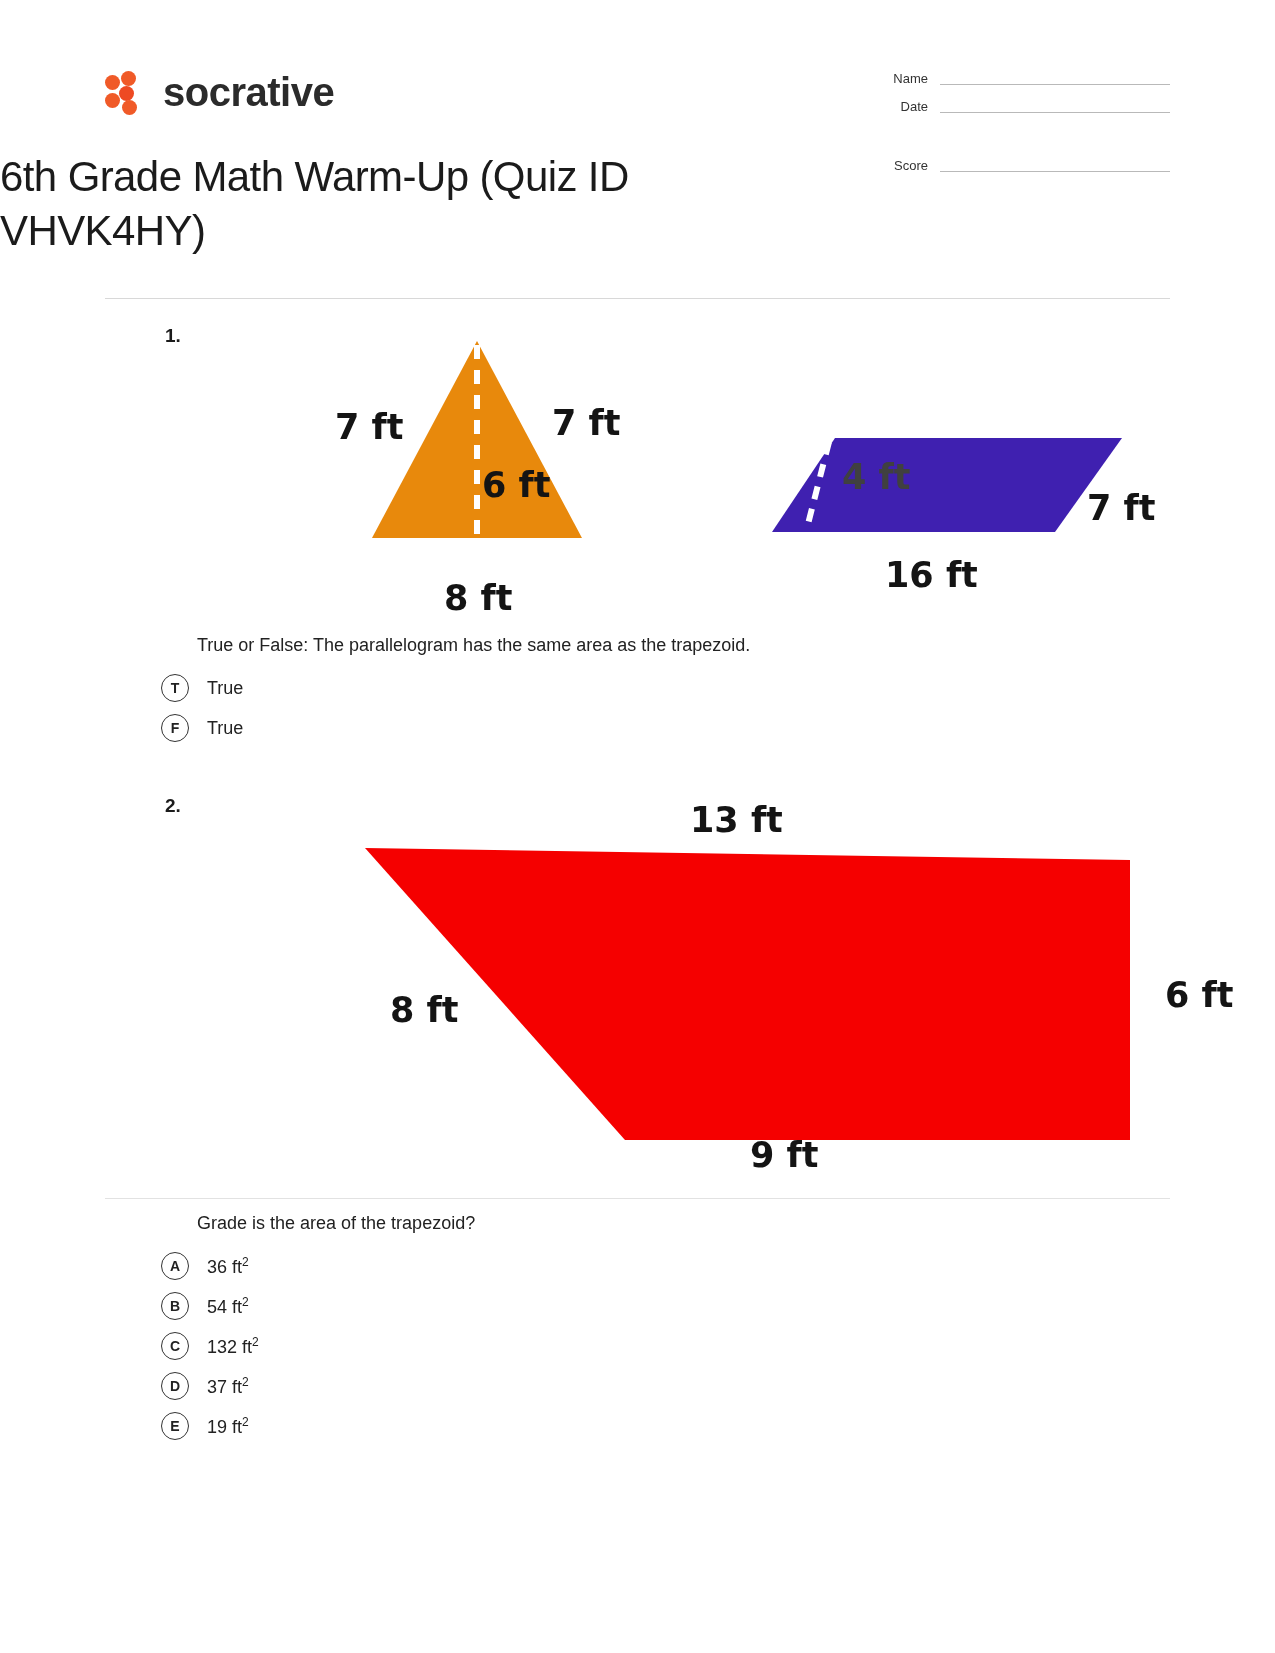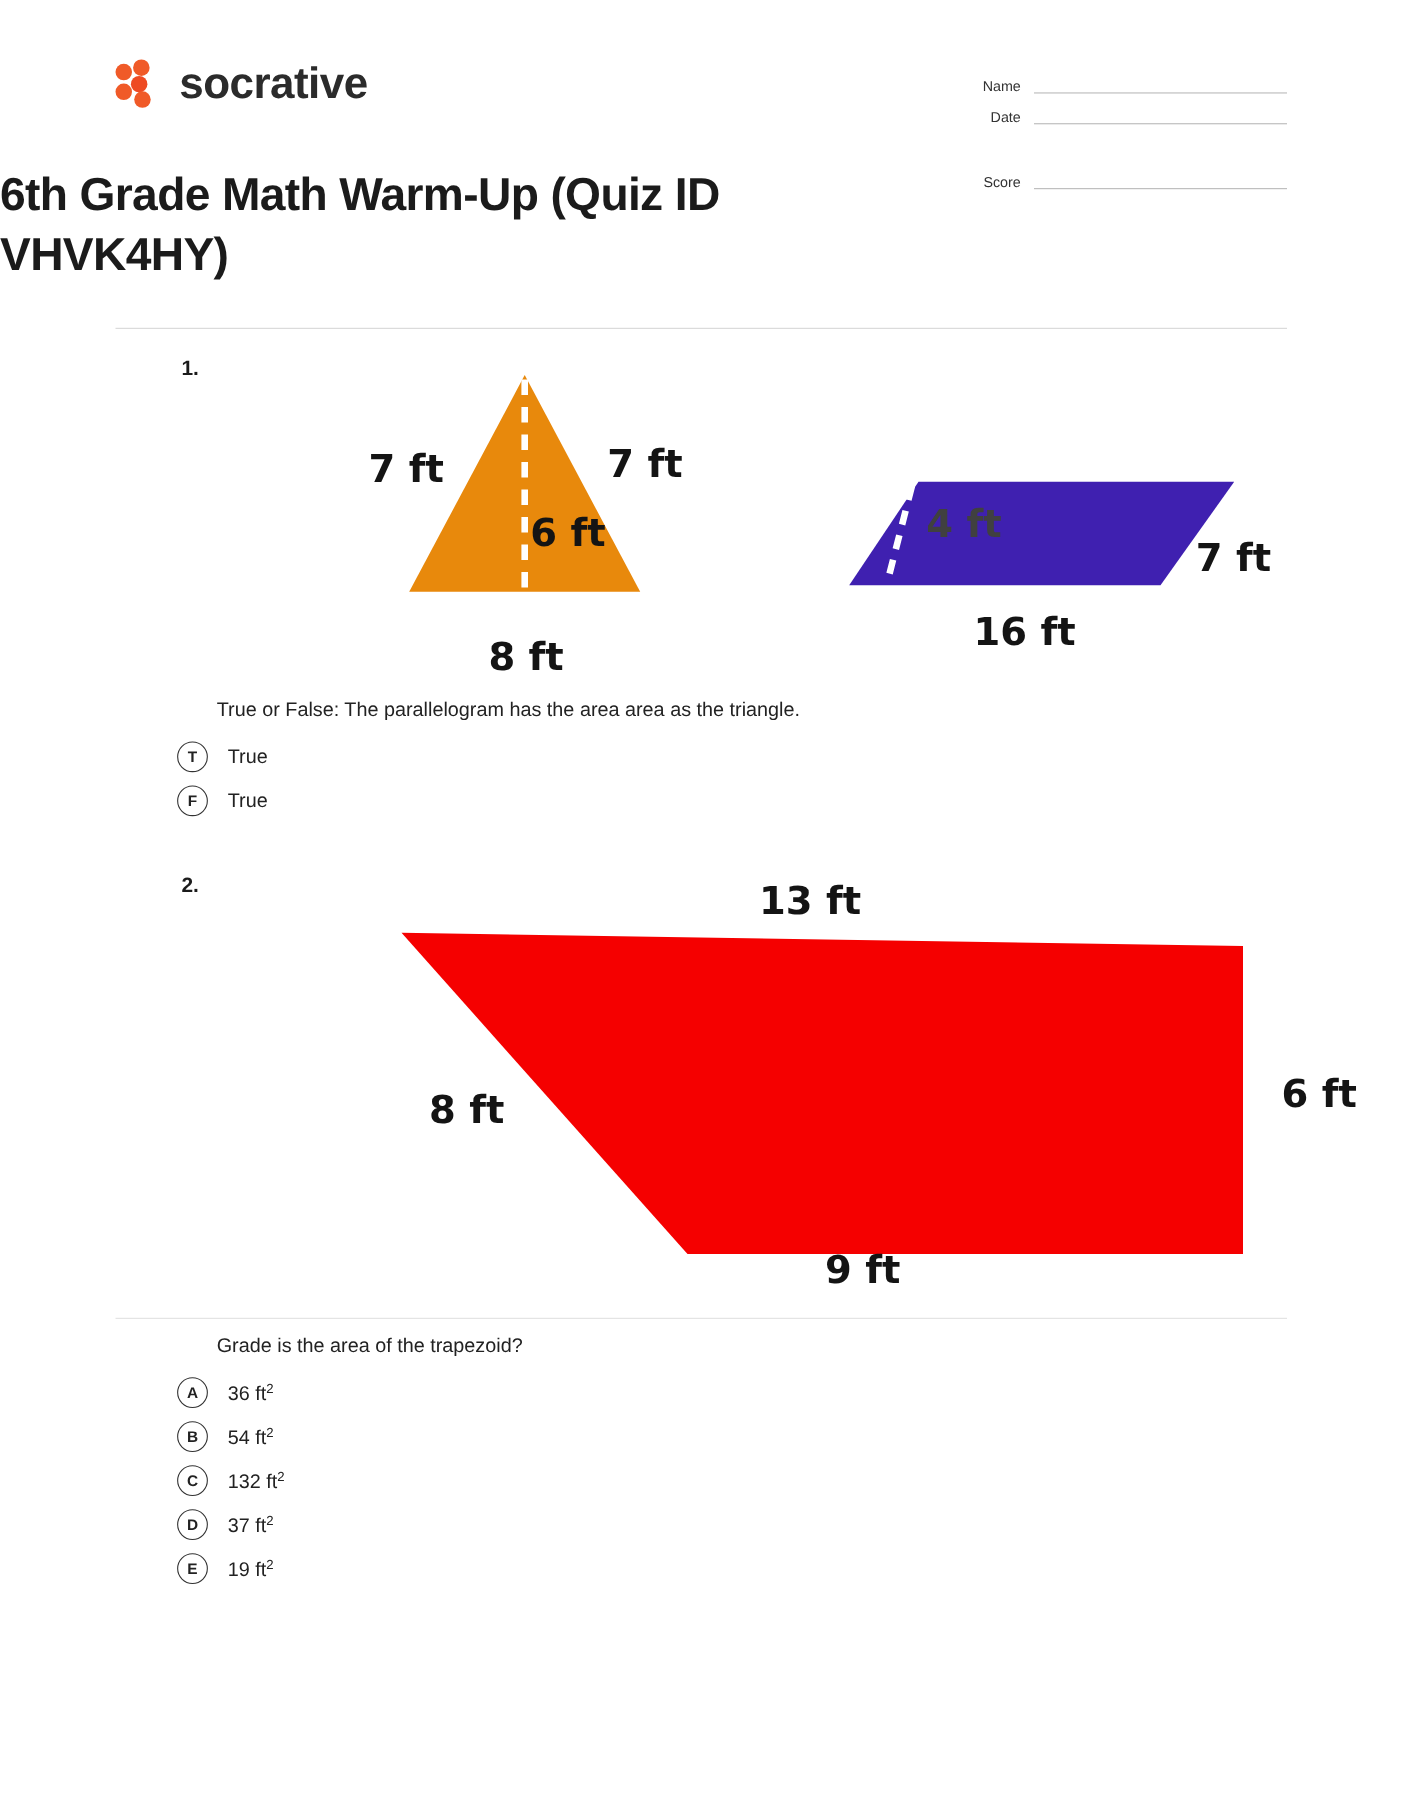--- a/index.html
+++ b/index.html
@@ -24,23 +24,23 @@
   }
 
   
   .header {
     position: relative;
     height: 150px;
   }
   .logo-wrap {
     position: absolute;
     left: 0;
-    top: 54px;
+    top: 70px;
     display: flex;
-    align-items: flex-start;
+    align-items: flex-end;
   }
   .logo-mark {
     position: relative;
     width: 44px;
     height: 44px;
     margin-right: 14px;
   }
   .logo-mark span {
     position: absolute;
     width: 15px;
@@ -92,21 +92,21 @@
   .title-block {
     position: absolute;
     left: 0;
     top: 150px;
     width: 740px;
   }
   h1.title {
     margin: 0;
     font-size: 42px;
     line-height: 1.28;
-    font-weight: 700;
+    font-weight: 400;
     letter-spacing: -0.6px;
     color: #1b1b1b;
   }
 
   .divider {
     position: absolute;
     left: 105px;
     right: 105px;
     top: 298px;
     border-top: 1px solid #d8d8d8;
@@ -241,21 +241,21 @@
 
       <svg width="380" height="140" style="position:absolute;left:570px;top:95px;">
         <polygon points="68,18 355,18 288,112 5,112" fill="#3f20b0"></polygon>
         <line x1="62" y1="22" x2="40" y2="108" stroke="#ffffff" stroke-width="6" stroke-dasharray="13,10"></line>
       </svg>
       <div class="fig-label" style="left:645px;top:132px;color:#404040;">4 ft</div>
       <div class="fig-label" style="left:890px;top:163px;">7 ft</div>
       <div class="fig-label" style="left:688px;top:230px;">16 ft</div>
     </div>
 
-    <div class="q-text">True or False: The parallelogram has the area area as the triangle.</div>
+    <div class="q-text">True or False: The parallelogram has the same area as the trapezoid.</div>
 
     <div class="choices">
       <div class="choice">
         <div class="bubble">T</div>
         <div class="choice-label">True</div>
       </div>
       <div class="choice">
         <div class="bubble">F</div>
         <div class="choice-label">True</div>
       </div>

